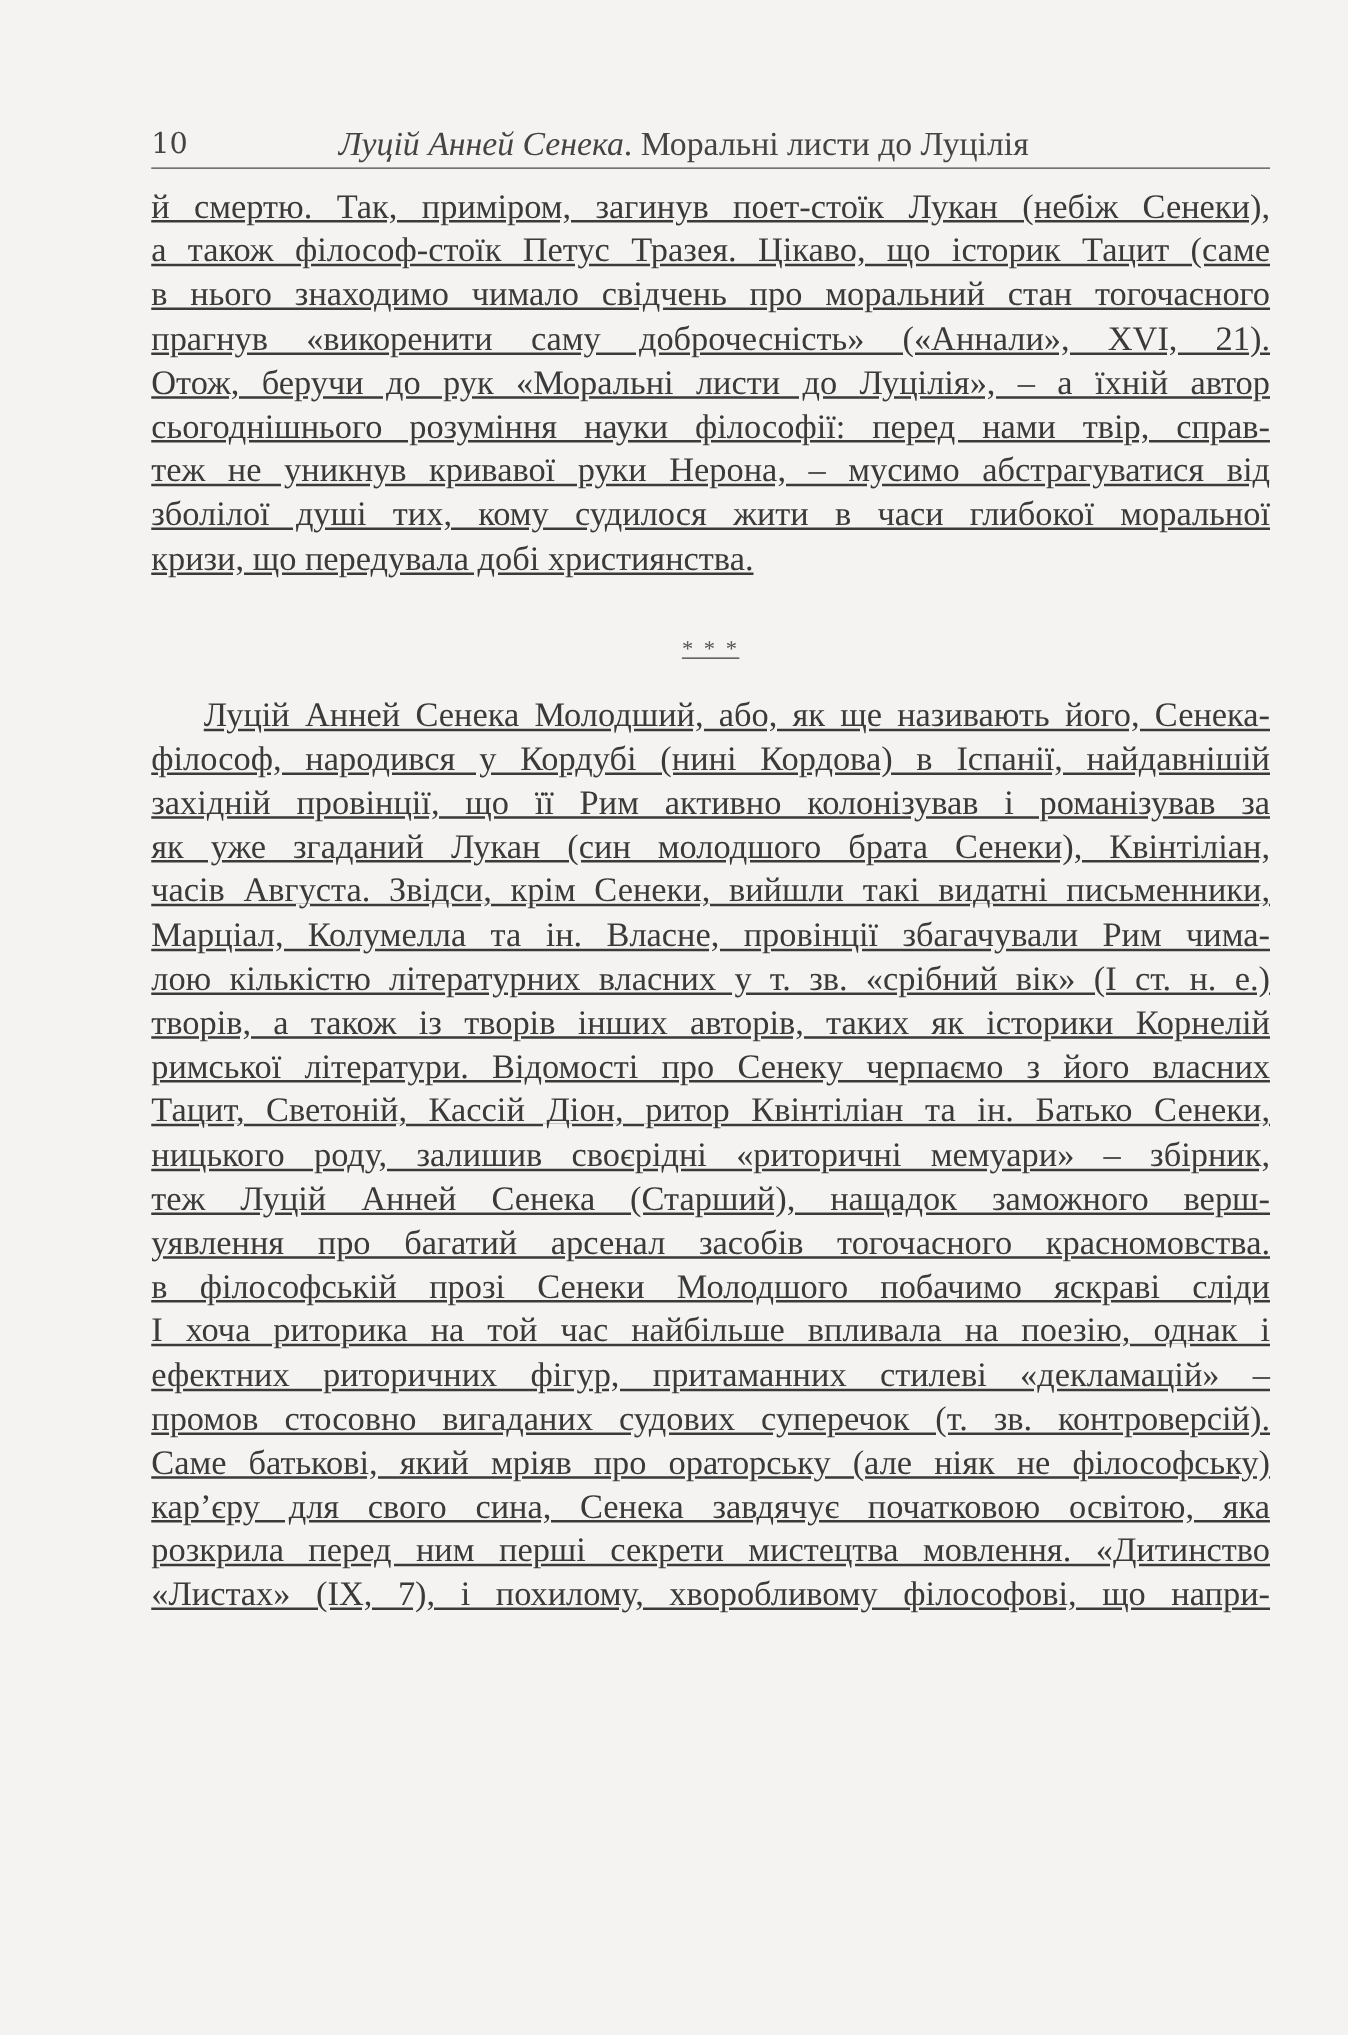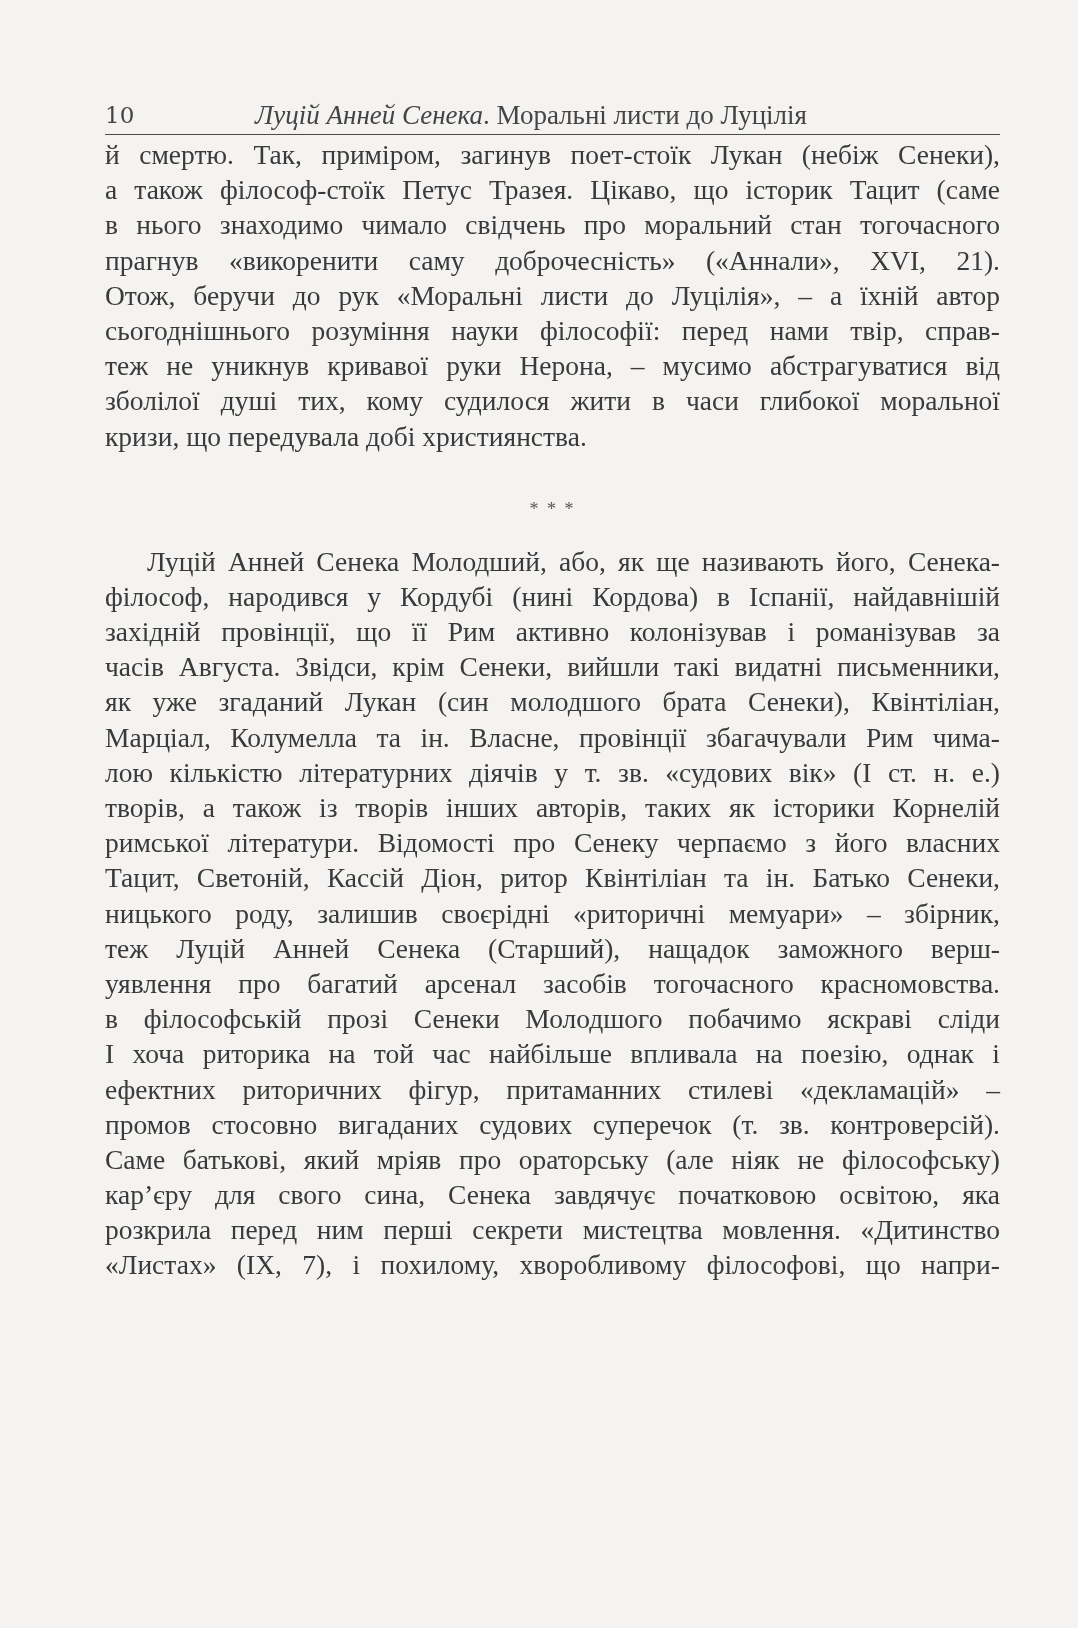--- a/index.html
+++ b/index.html
@@ -10,23 +10,24 @@
       width: 1078px;
       height: 1628px;
       background: #f4f3f1;
       position: relative;
       overflow: hidden;
       font-family: "Liberation Serif", "DejaVu Serif", serif;
       color: #3a3a3a;
     }
     .page {
       position: absolute;
-      left: 105px;
+      left: 121px;
       top: 96px;
       width: 895px;
+      text-decoration: underline;
     }
     .running-head {
       position: relative;
       height: 38px;
       border-bottom: 1.5px solid #4a4a4a;
       font-size: 27px;
       line-height: 38px;
       color: #444;
     }
     .page-number {
@@ -39,21 +40,21 @@
     .head-title {
       position: absolute;
       left: 150px;
       top: 0;
       white-space: nowrap;
     }
     .head-author {
       font-style: italic;
     }
     .body-text {
-      margin-top: 2px;
+      margin-top: 12px;
       font-size: 27.5px;
       line-height: 35.2px;
     }
     .line {
       display: block;
       white-space: nowrap;
       text-align: justify;
       text-align-last: justify;
       height: 35.2px;
     }
@@ -94,24 +95,24 @@
       <span class="line">зболілої душі тих, кому судилося жити в часи глибокої моральної</span>
       <span class="line last">кризи, що передувала добі християнства.</span>
     </div>
 
     <div class="separator">* * *</div>
 
     <div>
       <span class="line indent">Луцій Анней Сенека Молодший, або, як ще називають його, Сенека-</span>
       <span class="line">філософ, народився у Кордубі (нині Кордова) в Іспанії, найдавнішій</span>
       <span class="line">західній провінції, що її Рим активно колонізував і романізував за</span>
+      <span class="line">як уже згаданий Лукан (син молодшого брата Сенеки), Квінтіліан,</span>
       <span class="line">часів Августа. Звідси, крім Сенеки, вийшли такі видатні письменники,</span>
-      <span class="line">як уже згаданий Лукан (син молодшого брата Сенеки), Квінтіліан,</span>
       <span class="line">Марціал, Колумелла та ін. Власне, провінції збагачували Рим чима-</span>
-      <span class="line">лою кількістю літературних діячів у т. зв. «судових вік» (I ст. н. е.)</span>
+      <span class="line">лою кількістю літературних власних у т. зв. «срібний вік» (I ст. н. е.)</span>
       <span class="line">творів, а також із творів інших авторів, таких як історики Корнелій</span>
       <span class="line">римської літератури. Відомості про Сенеку черпаємо з його власних</span>
       <span class="line">Тацит, Светоній, Кассій Діон, ритор Квінтіліан та ін. Батько Сенеки,</span>
       <span class="line">ницького роду, залишив своєрідні «риторичні мемуари» – збірник,</span>
       <span class="line">теж Луцій Анней Сенека (Старший), нащадок заможного верш-</span>
       <span class="line">уявлення про багатий арсенал засобів тогочасного красномовства.</span>
       <span class="line">в філософській прозі Сенеки Молодшого побачимо яскраві сліди</span>
       <span class="line">І хоча риторика на той час найбільше впливала на поезію, однак і</span>
       <span class="line">ефектних риторичних фігур, притаманних стилеві «декламацій» –</span>
       <span class="line">промов стосовно вигаданих судових суперечок (т. зв. контроверсій).</span>

